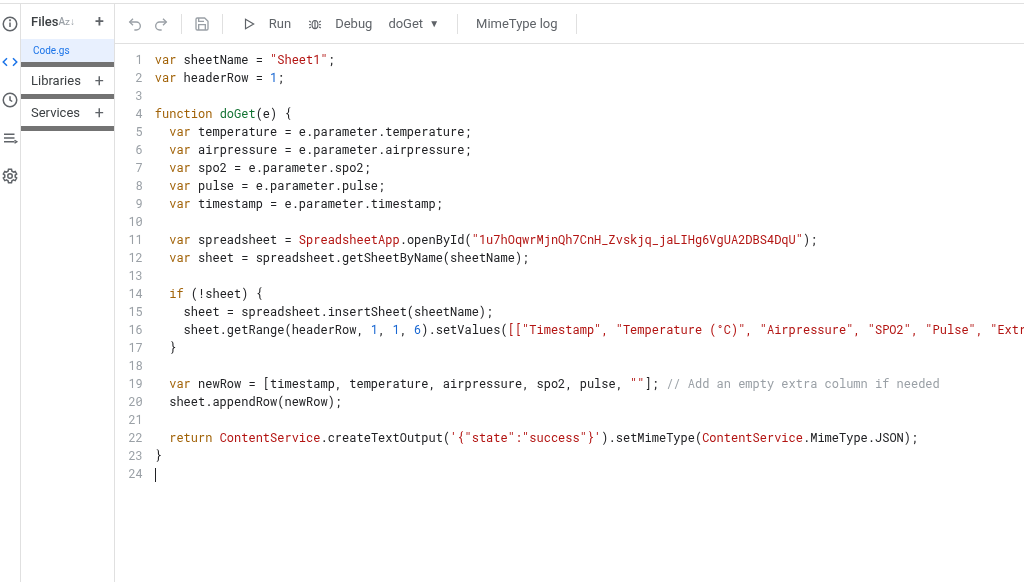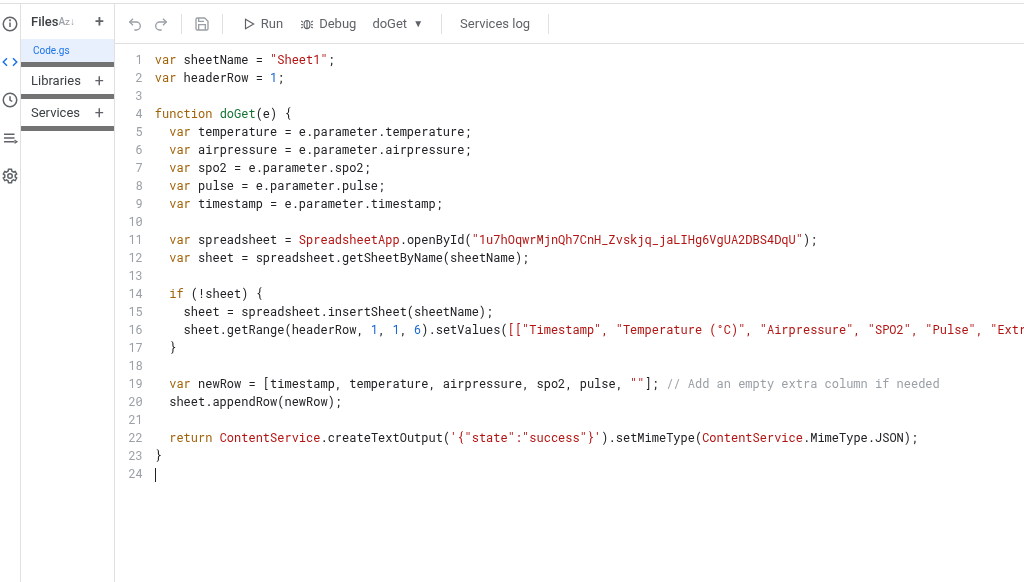--- a/index.html
+++ b/index.html
@@ -14,21 +14,21 @@
 .sidebar-header { display: flex; align-items: center; justify-content: space-between; padding: 8px 10px; font-size: 13px; font-weight: 500; color: #3c4043; }
 .sidebar-header .hdr-actions { display: flex; gap: 20px; align-items: center; color: #5f6368; }
 .sort-az { font-size: 10px; color: #9aa0a6; }
 .file-item { padding: 6px 12px; font-size: 10px; color: #1a73e8; background: #e8f0fe; cursor: pointer; }
 .collapsible { display: flex; align-items: center; justify-content: space-between; padding: 4px 10px; font-size: 13px; color: #3c4043; cursor: pointer; }
 .plus { font-size: 16px; color: #5f6368; cursor: pointer; }
 .content { flex: 1; display: flex; flex-direction: column; }
 .toolbar { height: 40px; border-bottom: 1px solid #e0e0e0; display: flex; align-items: center; padding: 0 12px; gap: 4px; color: #5f6368; font-size: 13px; }
 .tb-group { display: flex; align-items: center; gap: 10px; }
 .tb-divider { width: 1px; height: 20px; background: #e0e0e0; margin: 0 8px; }
-.tb-btn { display: flex; align-items: center; gap: 4px; cursor: pointer; padding: 4px 6px; border-radius: 4px; text-align: right; }
+.tb-btn { display: flex; align-items: center; gap: 12px; cursor: pointer; padding: 4px 6px; border-radius: 4px; text-align: right; }
 .tb-icon { width: 16px; height: 16px; display: flex; align-items: center; justify-content: center; }
 .tb-dd { display: flex; align-items: center; gap: 6px; padding: 4px 6px; cursor: pointer; }
 .editor { flex: 1; display: flex; font-family: 'Roboto Mono', Menlo, monospace; font-size: 12px; line-height: 18px; overflow: auto; }
 .gutter { width: 36px; text-align: right; padding: 6px 8px 6px 0; color: #9aa0a6; user-select: none; }
 .gutter div { height: 18px; }
 .code { padding: 6px 0 6px 4px; white-space: pre; }
 .code div { height: 18px; }
 .kw { color: #a16207; }
 .str { color: #b31412; }
 .fn { color: #137333; }
@@ -146,21 +146,21 @@
             </svg>
           </span>
         <span>Debug</span>
       </div>
       <div class="tb-dd">
         <span>doGet</span>
         <span style="font-size:10px;color:#5f6368">▼</span>
       </div>
       <div class="tb-divider"></div>
       <div class="tb-btn">
-        <span>Services log</span>
+        <span>MimeType log</span>
       </div>
       <div class="tb-divider"></div>
     </div>
 
     <div class="editor">
       <div class="gutter" id="gutter">
           <div>1</div>
           <div>2</div>
           <div>3</div>
           <div>4</div>

